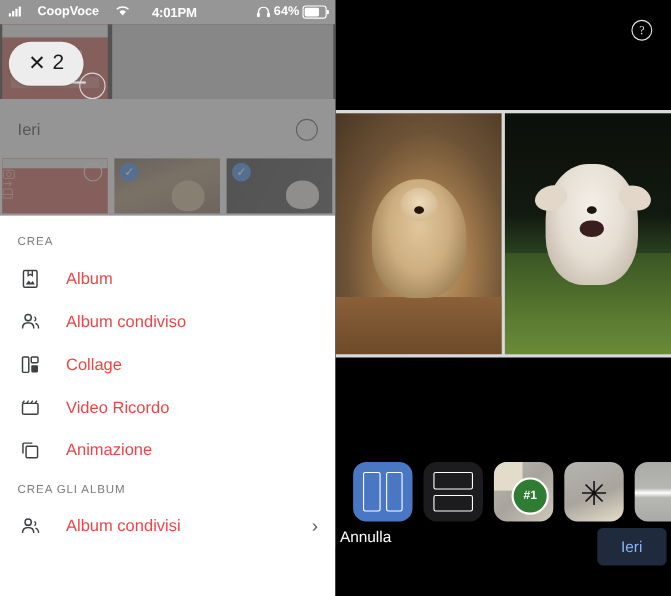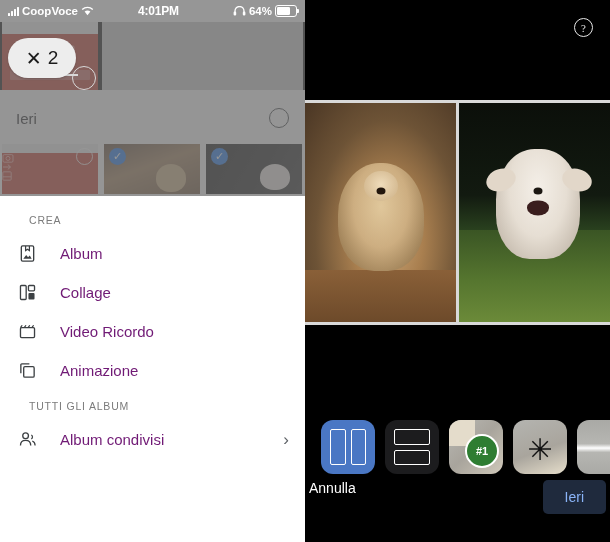--- a/index.html
+++ b/index.html
@@ -44,21 +44,21 @@
     position: relative;
     height: 22px;
     display: flex;
     align-items: center;
     padding: 0 8px;
     color: #ffffff;
     font-size: 11.5px;
     font-weight: bold;
     z-index: 6;
   }
-  .sb-left { display: flex; align-items: center; gap: 3px; }
+  .sb-left { display: flex; gap: 15px; }
   .sb-mid {
     position: absolute;
     left: 12px; right: 0;
     text-align: center;
     font-size: 12px;
     font-weight: bold;
     letter-spacing: -0.2px;
   }
   .sb-right {
     margin-left: auto;
@@ -228,38 +228,37 @@
     z-index:19;
   }
 
   
   .menu { background:#fff; padding-top: 8px; }
   .section-header {
     font-size: 10.5px;
     letter-spacing: 0.8px;
     color: #7b7b7b;
     padding: 10px 16px 8px 16px;
-    margin-left: 13px;
   }
   .menu-row {
     display:flex;
     align-items:center;
     height: 39px;
     padding: 0 16px;
     gap: 22px;
   }
   .menu-row .mi {
     width: 22px; height: 22px;
     flex: 0 0 22px;
     display:flex; align-items:center; justify-content:center;
     color:#3c4043;
   }
   .menu-row .ml {
     font-size: 15px;
-    color: #701a75;
+    color: #ef4444;
   }
   .menu-row .chev {
     margin-left:auto;
     color:#5f6368;
     font-size: 17px;
     line-height:1;
   }
   svg { display:block; }
 
   
@@ -559,64 +558,75 @@
         <span class="mi">
           <svg width="19" height="19" viewBox="0 0 20 20">
               <rect x="3.5" y="2" width="13" height="16" rx="1.4" stroke="#3c4043" stroke-width="1.4" fill="none"></rect>
               <path d="M8 2 V7 L10 5.6 L12 7 V2" stroke="#3c4043" stroke-width="1.3" fill="none"></path>
               <path d="M5.6 15.4 L8.6 11.6 L10.6 14 L12.4 12 L14.4 15.4 Z" fill="#3c4043"></path>
             </svg>
         </span>
         <span class="ml">Album</span>
       </div>
 
-
-      <div class="menu-row">
-        <span class="mi">
-          <svg width="19" height="19" viewBox="0 0 20 20">
-              <rect x="2.6" y="2.6" width="6" height="14.8" rx="1" stroke="#3c4043" stroke-width="1.4" fill="none"></rect>
-              <rect x="11" y="2.6" width="6.4" height="5.6" rx="1" stroke="#3c4043" stroke-width="1.4" fill="none"></rect>
-              <rect x="11" y="10.6" width="6.4" height="6.8" rx="1" fill="#3c4043"></rect>
-            </svg>
-        </span>
-        <span class="ml">Collage</span>
-      </div>
-
-      <div class="menu-row">
-        <span class="mi">
-          <svg width="19" height="19" viewBox="0 0 20 20">
-              <rect x="2.6" y="6" width="14.8" height="10.4" rx="1.2" stroke="#3c4043" stroke-width="1.4" fill="none"></rect>
-              <path d="M2.6 6 L4.4 3.4 M6.6 6 L8.4 3.4 M10.6 6 L12.4 3.4 M14.6 6 L16.4 3.4" stroke="#3c4043" stroke-width="1.3"></path>
-            </svg>
-        </span>
-        <span class="ml">Video Ricordo</span>
-      </div>
-
-
-      <div class="menu-row">
-        <span class="mi">
-          <svg width="19" height="19" viewBox="0 0 20 20">
-              <path d="M3 13 V4 A1 1 0 0 1 4 3 H12" stroke="#3c4043" stroke-width="1.4" fill="none"></path>
-              <rect x="6" y="6" width="11" height="11" rx="1.3" stroke="#3c4043" stroke-width="1.4" fill="none"></rect>
-            </svg>
-        </span>
-        <span class="ml">Animazione</span>
-      </div>
-
-      <div class="section-header">TUTTI GLI ALBUM</div>
-
       <div class="menu-row">
         <span class="mi">
           <svg width="19" height="19" viewBox="0 0 20 20">
               <circle cx="8" cy="6" r="3" stroke="#3c4043" stroke-width="1.4" fill="none"></circle>
               <path d="M2.6 16.4 C2.6 12.6 5.2 11 8 11 C10.8 11 13.4 12.6 13.4 16.4" stroke="#3c4043" stroke-width="1.4" fill="none"></path>
               <path d="M14 5.2 A2.4 2.4 0 0 1 14 9.4" stroke="#3c4043" stroke-width="1.3" fill="none"></path>
               <path d="M15 11.6 C17 12.3 18 14 18 16.4" stroke="#3c4043" stroke-width="1.3" fill="none"></path>
             </svg>
         </span>
+        <span class="ml">Album condiviso</span>
+      </div>
+
+      <div class="menu-row">
+        <span class="mi">
+          <svg width="19" height="19" viewBox="0 0 20 20">
+              <rect x="2.6" y="2.6" width="6" height="14.8" rx="1" stroke="#3c4043" stroke-width="1.4" fill="none"></rect>
+              <rect x="11" y="2.6" width="6.4" height="5.6" rx="1" stroke="#3c4043" stroke-width="1.4" fill="none"></rect>
+              <rect x="11" y="10.6" width="6.4" height="6.8" rx="1" fill="#3c4043"></rect>
+            </svg>
+        </span>
+        <span class="ml">Collage</span>
+      </div>
+
+      <div class="menu-row">
+        <span class="mi">
+          <svg width="19" height="19" viewBox="0 0 20 20">
+              <rect x="2.6" y="6" width="14.8" height="10.4" rx="1.2" stroke="#3c4043" stroke-width="1.4" fill="none"></rect>
+              <path d="M2.6 6 L4.4 3.4 M6.6 6 L8.4 3.4 M10.6 6 L12.4 3.4 M14.6 6 L16.4 3.4" stroke="#3c4043" stroke-width="1.3"></path>
+            </svg>
+        </span>
+        <span class="ml">Video Ricordo</span>
+      </div>
+
+
+      <div class="menu-row">
+        <span class="mi">
+          <svg width="19" height="19" viewBox="0 0 20 20">
+              <path d="M3 13 V4 A1 1 0 0 1 4 3 H12" stroke="#3c4043" stroke-width="1.4" fill="none"></path>
+              <rect x="6" y="6" width="11" height="11" rx="1.3" stroke="#3c4043" stroke-width="1.4" fill="none"></rect>
+            </svg>
+        </span>
+        <span class="ml">Animazione</span>
+      </div>
+
+      <div class="section-header">CREA GLI ALBUM</div>
+
+      <div class="menu-row">
+        <span class="mi">
+          <svg width="19" height="19" viewBox="0 0 20 20">
+              <circle cx="8" cy="6" r="3" stroke="#3c4043" stroke-width="1.4" fill="none"></circle>
+              <path d="M2.6 16.4 C2.6 12.6 5.2 11 8 11 C10.8 11 13.4 12.6 13.4 16.4" stroke="#3c4043" stroke-width="1.4" fill="none"></path>
+              <path d="M14 5.2 A2.4 2.4 0 0 1 14 9.4" stroke="#3c4043" stroke-width="1.3" fill="none"></path>
+              <path d="M15 11.6 C17 12.3 18 14 18 16.4" stroke="#3c4043" stroke-width="1.3" fill="none"></path>
+            </svg>
+        </span>
         <span class="ml">Album condivisi</span>
         <span class="chev">›</span>
       </div>
     </div>
   </div>
 
   <div class="right-panel">
 
     <div class="rp-top">
       <div class="help-icon">?</div>

